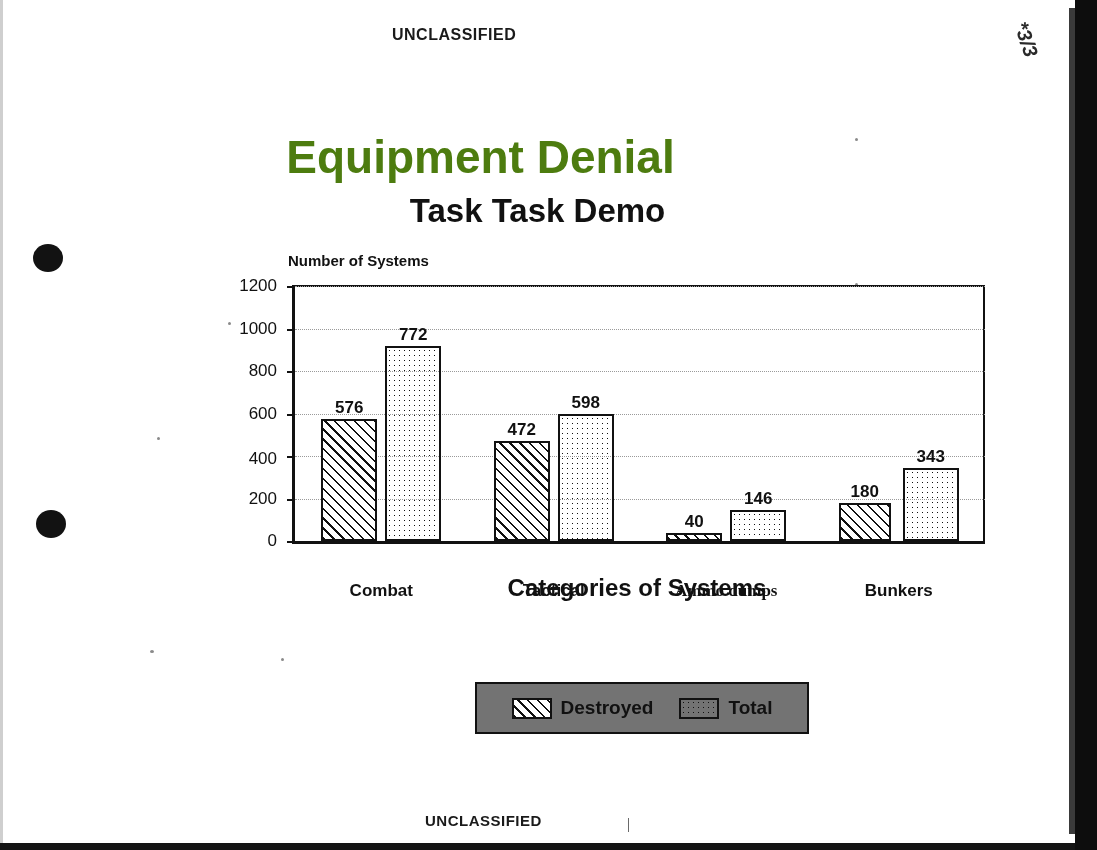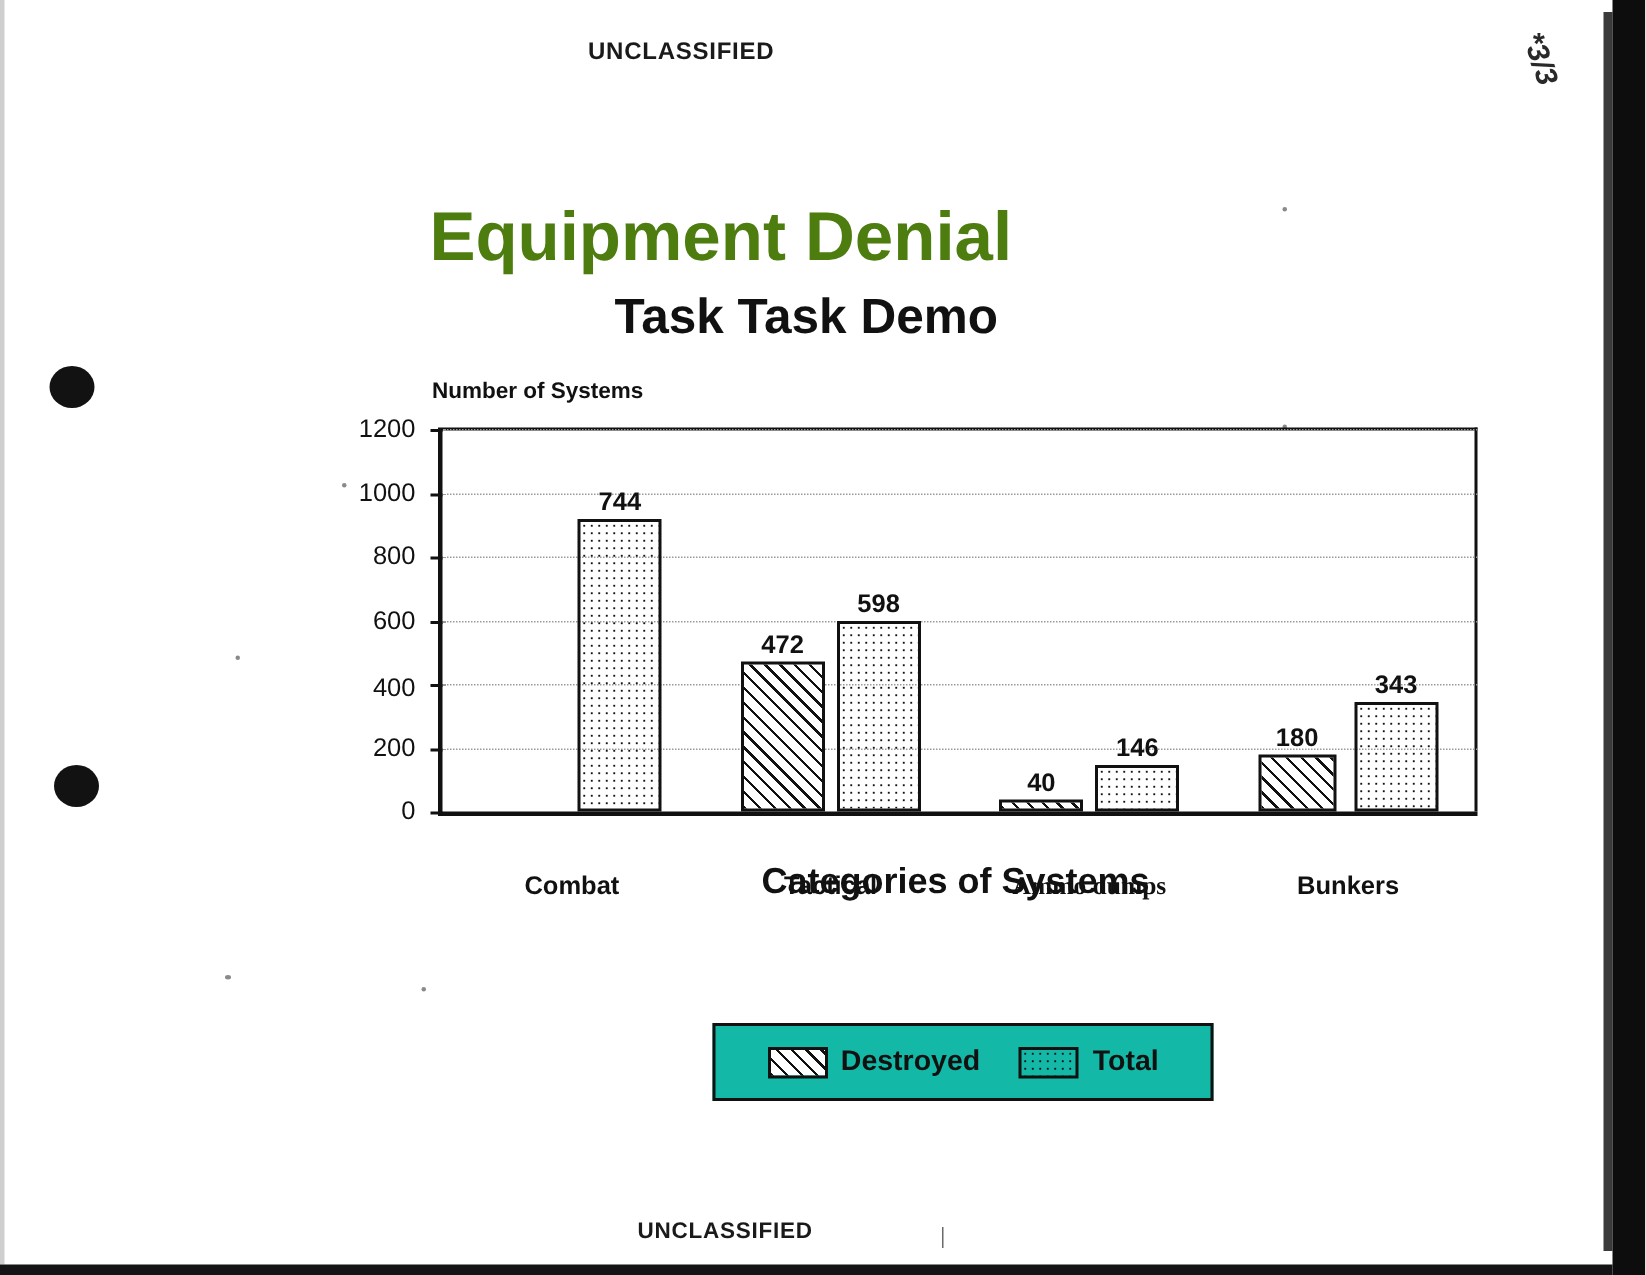--- a/index.html
+++ b/index.html
@@ -241,21 +241,21 @@
     font-weight: bold;
     color: #111111;
   }
   .legend {
     position: absolute;
     left: 265px;
     top: 430px;
     width: 330px;
     height: 48px;
     border: 2px solid #111111;
-    background: #14b8a6;
+    background: #737373;
     display: flex;
     align-items: center;
     justify-content: center;
     gap: 26px;
   }
   .legend-item {
     display: flex;
     align-items: center;
     gap: 9px;
   }
@@ -322,22 +322,25 @@
         <div class="ytick-label" style="top: 127.5px; left: -78px;">600</div>
         <div class="gridline" style="top: 85px;"></div>
         <div class="ytick-mark" style="top: 85px;"></div>
         <div class="ytick-label" style="top: 85px; left: -78px;">800</div>
         <div class="gridline" style="top: 42.5px;"></div>
         <div class="ytick-mark" style="top: 42.5px;"></div>
         <div class="ytick-label" style="top: 42.5px; left: -78px;">1000</div>
         <div class="gridline" style="top: 0px;"></div>
         <div class="ytick-mark" style="top: 0px;"></div>
         <div class="ytick-label" style="top: 0px; left: -78px;">1200</div>
+        <div class="bar hatch" style="width: 56px; height: 122.4px; left: 26.25px;">
+          <span class="bar-value">576</span>
+        </div>
         <div class="bar dots" style="width: 56px; height: 194.65px; left: 90.25px;">
-          <span class="bar-value">744</span>
+          <span class="bar-value">772</span>
         </div>
         <div class="cat-label" style="left: 0px; width: 172.5px;">Combat</div>
         <div class="bar hatch" style="width: 56px; height: 100.3px; left: 198.75px;">
           <span class="bar-value">472</span>
         </div>
         <div class="bar dots" style="width: 56px; height: 127.075px; left: 262.75px;">
           <span class="bar-value">598</span>
         </div>
         <div class="cat-label" style="left: 172.5px; width: 172.5px;">Tactical</div>
         <div class="bar hatch" style="width: 56px; height: 8.5px; left: 371.25px;">

